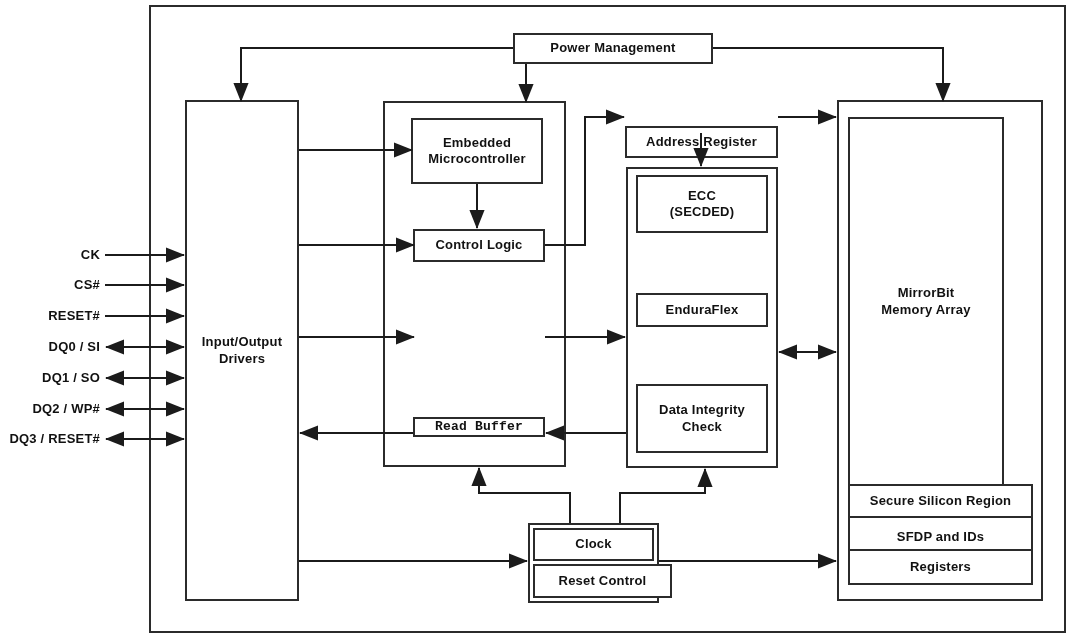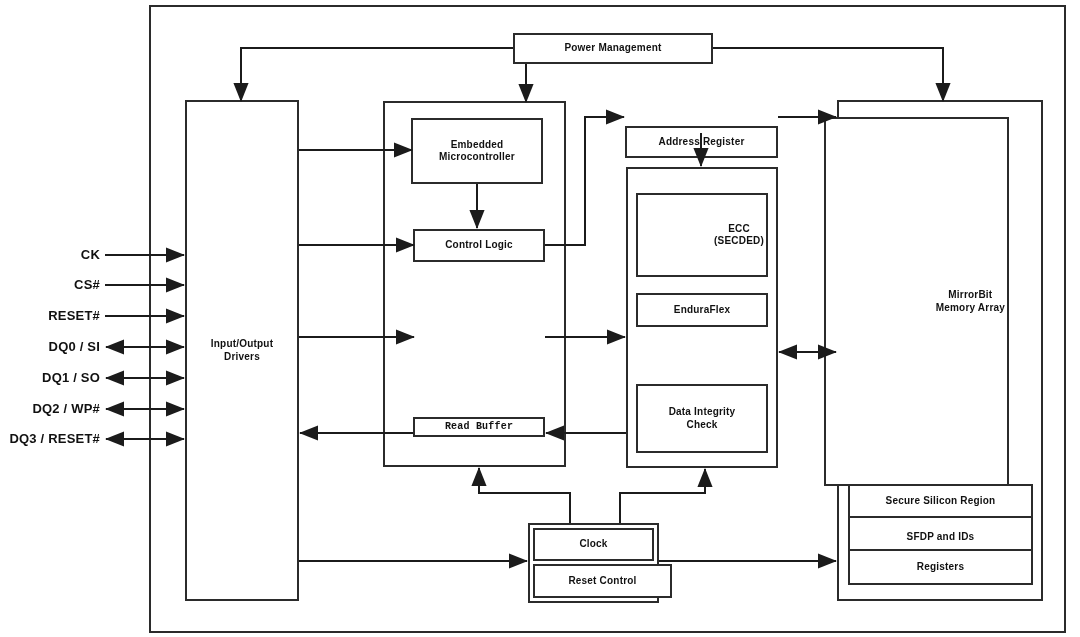--- a/index.html
+++ b/index.html
@@ -20,47 +20,47 @@
     box-sizing:border-box;
     border:2px solid var(--border);
     background:#ffffff;
     display:flex;align-items:center;justify-content:center;
   }
   .box.group{background:transparent;}
   .box span{
     white-space:pre-line;
     text-align:center;
     font-weight:bold;
-    font-size:10px;
+    font-size:13px;
     line-height:1.25;
     color:#111111;
     letter-spacing:0.2px;
     padding:0 2px;
   }
   
   #frame{left:149px;top:5px;width:917px;height:628px;background:transparent;}
   
   #io{left:185px;top:100px;width:114px;height:501px;}
   
   #mid{left:383px;top:101px;width:183px;height:366px;}
   #emb{left:411px;top:118px;width:132px;height:66px;}
   #ctl{left:413px;top:229px;width:132px;height:33px;}
   #pgm{left:413px;top:321px;width:132px;height:32px;}
   #rdb{left:413px;top:417px;width:132px;height:20px;font-family:Liberation Mono, monospace;}
   
   #pwr{left:513px;top:33px;width:200px;height:31px;}
   #addr{left:625px;top:101px;width:153px;height:32px;margin-top:25px;}
   
   #eccc{left:626px;top:167px;width:152px;height:301px;}
-  #ecc{left:636px;top:193px;width:132px;height:84px;justify-content:flex-end;}
+  #ecc{left:636px;top:175px;width:132px;height:58px;}
   #endura{left:636px;top:293px;width:132px;height:34px;}
   #dic{left:636px;top:384px;width:132px;height:69px;}
   
   #memc{left:837px;top:100px;width:206px;height:501px;}
-  #mirror{left:824px;top:117px;width:185px;height:369px;justify-content:flex-end;}
+  #mirror{left:848px;top:117px;width:156px;height:369px;}
   #ssr{left:848px;top:484px;width:185px;height:34px;}
   #sfdp{left:848px;top:516px;width:185px;height:42px;justify-content:center;}
   #regs{left:848px;top:549px;width:185px;height:36px;}
   
   #clkc{left:528px;top:523px;width:131px;height:80px;}
   #clk{left:533px;top:528px;width:121px;height:33px;}
   #rst{left:533px;top:564px;width:139px;height:34px;}
   
   .sig{
     position:absolute;

